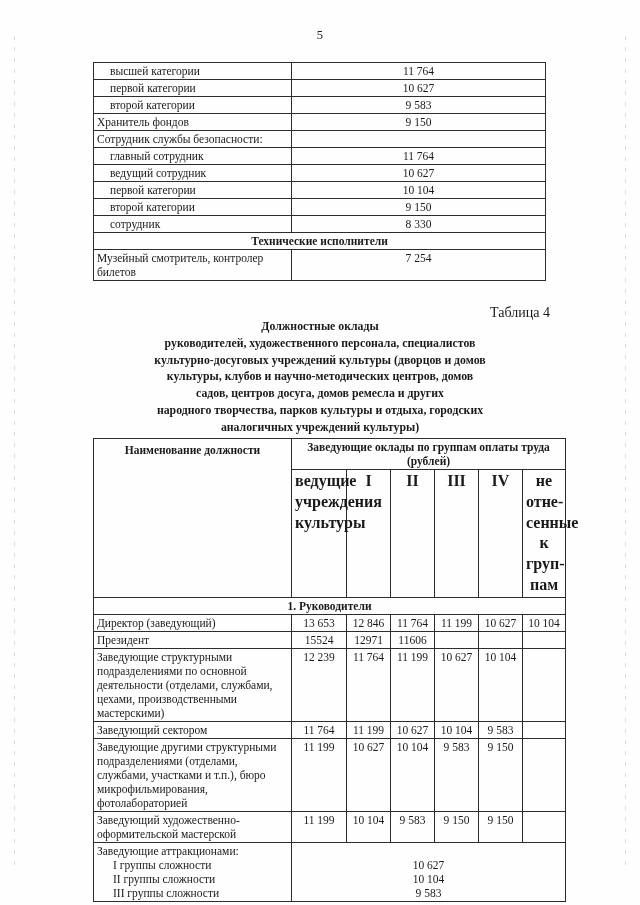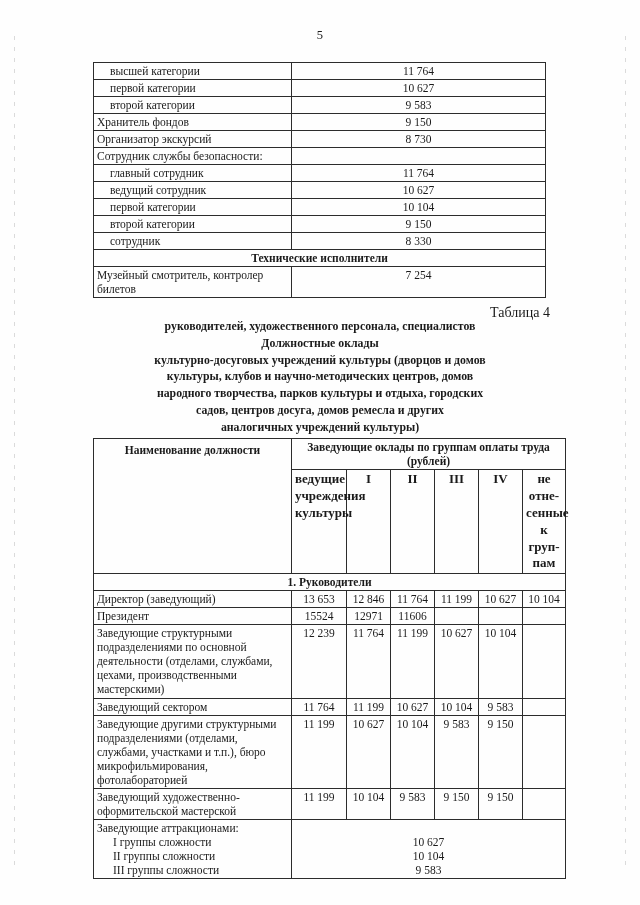--- a/index.html
+++ b/index.html
@@ -100,21 +100,21 @@
   .table-two td { height: 13px; }
   .th-main {
     font-weight: bold;
     text-align: center;
     vertical-align: middle;
   }
   .th-sub {
     font-weight: bold;
     text-align: center;
     vertical-align: top;
-    font-size: 13px;
+    font-size: 16px;
     line-height: 1.3;
   }
   .section-row td {
     font-weight: bold;
     text-align: center;
   }
   .wrap { white-space: normal; }
 </style>
 </head>
 <body>
@@ -142,24 +142,20 @@
         </tr>
         <tr>
           <td class="ind">второй категории</td>
           <td class="num">9 583</td>
         </tr>
         <tr>
           <td>Хранитель фондов</td>
           <td class="num">9 150</td>
         </tr>
         <tr>
-          <td>Организатор экскурсий</td>
-          <td class="num">8 730</td>
-        </tr>
-        <tr>
           <td>Сотрудник службы безопасности:</td>
           <td class="num"></td>
         </tr>
         <tr>
           <td class="ind">главный сотрудник</td>
           <td class="num">11 764</td>
         </tr>
         <tr>
           <td class="ind">ведущий сотрудник</td>
           <td class="num">10 627</td>
@@ -181,26 +177,26 @@
         </tr>
         <tr>
           <td class="wrap" style="height: 26px;">Музейный смотритель, контролер билетов</td>
           <td class="num">7 254</td>
         </tr>
       </tbody>
   </table>
 
   <div class="table-label">Таблица 4</div>
   <div class="caption" id="caption-block">
+      <div>Должностные оклады</div>
       <div>руководителей, художественного персонала, специалистов</div>
-      <div>Должностные оклады</div>
       <div>культурно-досуговых учреждений культуры (дворцов и домов</div>
       <div>культуры, клубов и научно-методических центров, домов</div>
+      <div>садов, центров досуга, домов ремесла и других</div>
       <div>народного творчества, парков культуры и отдыха, городских</div>
-      <div>садов, центров досуга, домов ремесла и других</div>
       <div>аналогичных учреждений культуры)</div>
     </div>
 
   <table class="table-two">
     <colgroup>
       <col style="width:198px">
       <col style="width:55px">
       <col style="width:44px">
       <col style="width:44px">
       <col style="width:44px">

